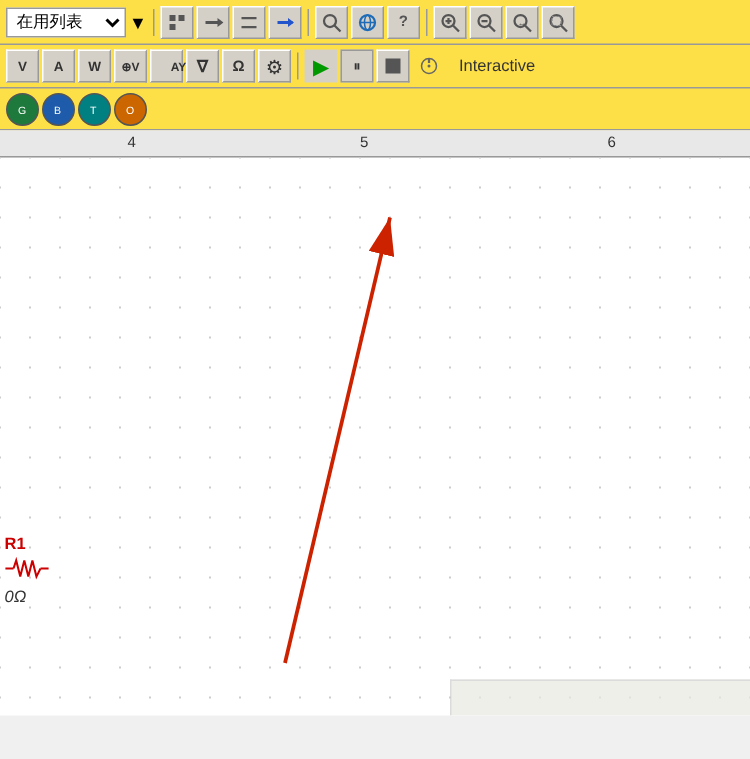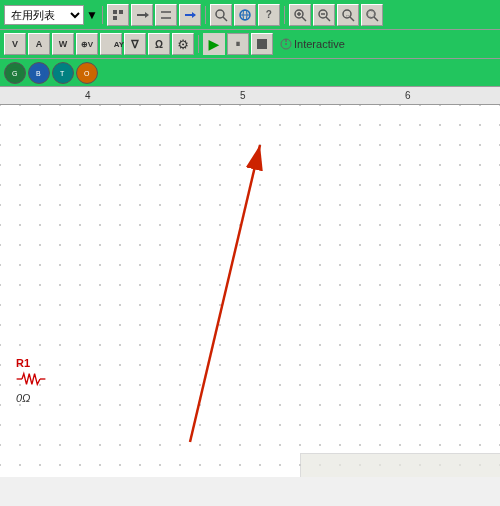--- a/index.html
+++ b/index.html
@@ -7,21 +7,21 @@
       width: 500px;
       height: 506px;
       overflow: hidden;
       font-family: Arial, sans-serif;
       font-size: 12px;
       background: #f0f0f0;
     }
 
     
     .toolbar-container {
-      background: #22c55e;
+      background: #fde047;
       border-bottom: 1px solid #999;
     }
 
     .toolbar-row1 {
       display: flex;
       align-items: center;
       padding: 2px 4px;
       gap: 2px;
       border-bottom: 1px solid #999;
       height: 30px;
@@ -68,21 +68,21 @@
       padding: 0 2px;
       min-width: 80px;
     }
 
     .interactive-label {
       font-size: 11px;
       color: #333;
       margin-left: 4px;
       display: flex;
       align-items: center;
-      gap: 1px;
+      gap: 13px;
     }
 
     
     .canvas-area {
       position: relative;
       background: #fff;
       width: 500px;
       height: 390px;
       overflow: hidden;
     }
@@ -334,21 +334,21 @@
 <div class="canvas-area">
 
   <div class="ruler-h">
     <span class="ruler-tick" style="left: 85px;">4</span>
     <span class="ruler-tick" style="left: 240px;">5</span>
     <span class="ruler-tick" style="left: 405px;">6</span>
   </div>
 
   <div class="dot-grid"></div>
 
-  <div class="component-r1" style="position:absolute; top:270px; left:16px;">
+  <div class="component-r1" style="position:absolute; top:270px; left:3px;">
     <div class="comp-label">R1</div>
     
     <svg class="resistor-sym" width="32" height="20" viewBox="0 0 32 20">
 
       <line x1="0" y1="10" x2="6" y2="10" stroke="#cc0000" stroke-width="1.5"></line>
       <line x1="26" y1="10" x2="32" y2="10" stroke="#cc0000" stroke-width="1.5"></line>
 
       <polyline points="6,10 8,4 11,16 14,4 17,16 20,4 23,16 26,10" stroke="#cc0000" stroke-width="1.5" fill="none"></polyline>
     </svg>
     <div class="comp-value">0Ω</div>

